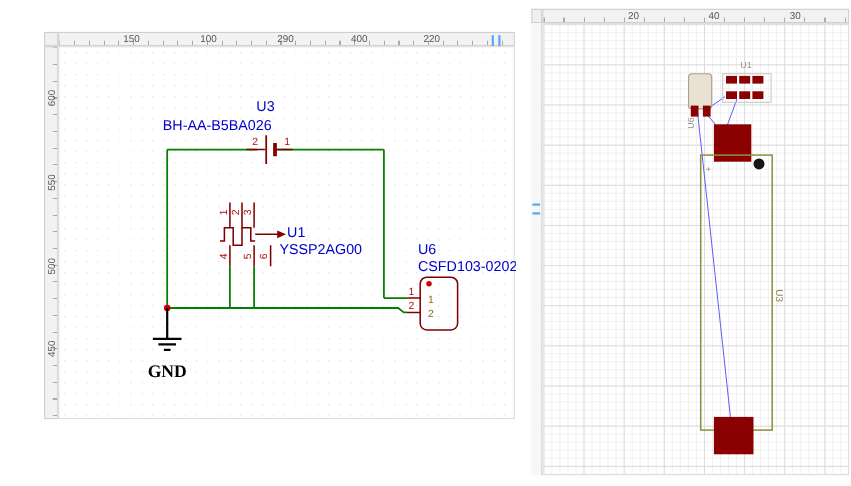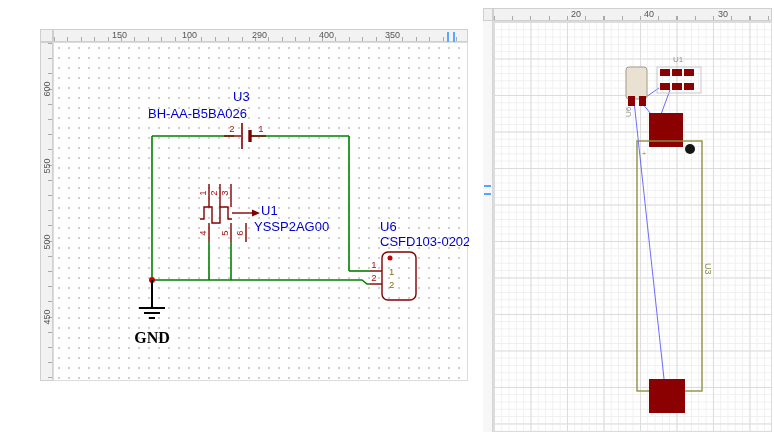--- a/index.html
+++ b/index.html
@@ -55,21 +55,21 @@
 
   <div class="panel" style="left:17px;top:29px;width:428px;height:420px;margin-left:23px;">
 
     <div class="corner" style="left:0;top:0;width:13px;height:13px;"></div>
 
     <div class="hruler" style="left:13px;top:0;width:415px;height:13px;">
       <span class="hlab" style="left:58px">150</span>
       <span class="hlab" style="left:128px">100</span>
       <span class="hlab" style="left:198px">290</span>
       <span class="hlab" style="left:265px">400</span>
-      <span class="hlab" style="left:331px">350</span>
+      <span class="hlab" style="left:331px">220</span>
       <div class="cursor-mark" style="left:393px"></div>
     </div>
 
     <div class="vruler" style="left:0;top:13px;width:13px;height:339px;">
       <span class="vlab" style="top:41px">600</span>
       <span class="vlab" style="top:118px">550</span>
       <span class="vlab" style="top:194px">500</span>
       <span class="vlab" style="top:269px">450</span>
     </div>
 

